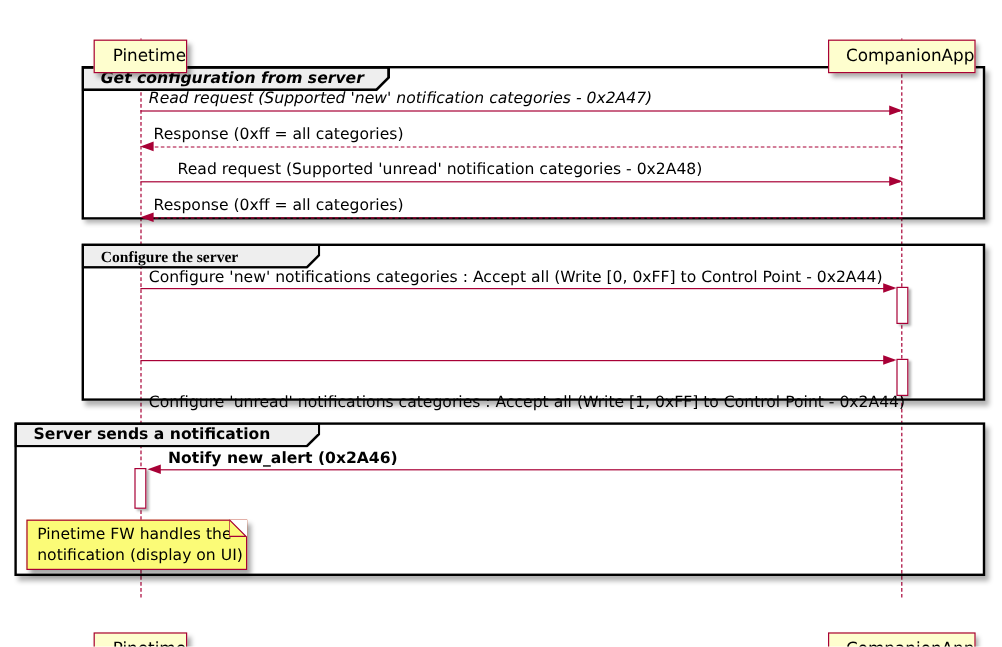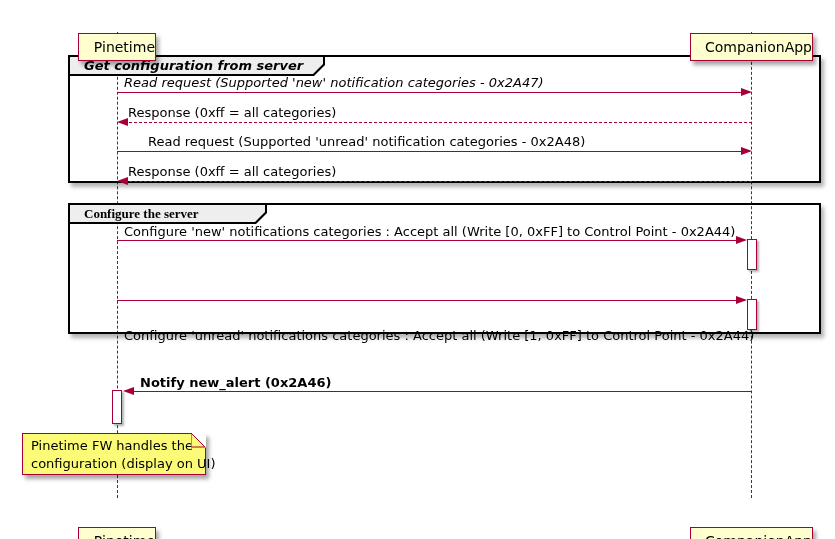--- a/index.html
+++ b/index.html
@@ -97,31 +97,36 @@
   </div>
   <div class="act" style="left:747px;top:239px;height:31px;"></div>
 
   <div>
     <div class="mlabel" style="left:124px;top:280px;margin-top:48px;">Configure 'unread' notifications categories : Accept all (Write [1, 0xFF] to Control Point - 0x2A44)</div>
     <div class="line" style="left:117px;top:300px;width:628px;"></div>
     <div class="head-r" style="left:736px;top:296px;"></div>
   </div>
   <div class="act" style="left:747px;top:299px;height:31px;"></div>
 
+  <div class="frame" style="left:12px;top:352px;width:809px;height:128px;">
+    <div class="fheader" style="width:255px;">
+      <div class="fheader-inner">Server sends a notification</div>
+    </div>
+  </div>
 
   <div>
     <div class="mlabel" style="left:140px;top:375px;font-weight:bold;">Notify new_alert (0x2A46)</div>
     <div class="line" style="left:131px;top:391px;width:621px;"></div>
     <div class="head-l" style="left:123px;top:387px;"></div>
   </div>
   <div class="act" style="left:112px;top:390px;height:34px;"></div>
 
   <div class="note">
     <div>Pinetime FW handles the</div>
-    <div>configuration (display on UI)</div>
+    <div>notification (display on UI)</div>
     <svg class="fold" width="15" height="15">
       <path d="M0 0 L15 15 L15 0 Z" fill="#FFFFFF"></path>
       <path d="M0 0 L0 14 L14 14 Z" fill="#FBFB77" stroke="#A80036" stroke-width="1"></path>
     </svg>
   </div>
 
   <div class="pbox" style="left:78px;top:5px;width:78px;">
     <span>Pinetime</span>
   </div>
   <div class="pbox" style="left:690px;top:5px;width:123px;">

